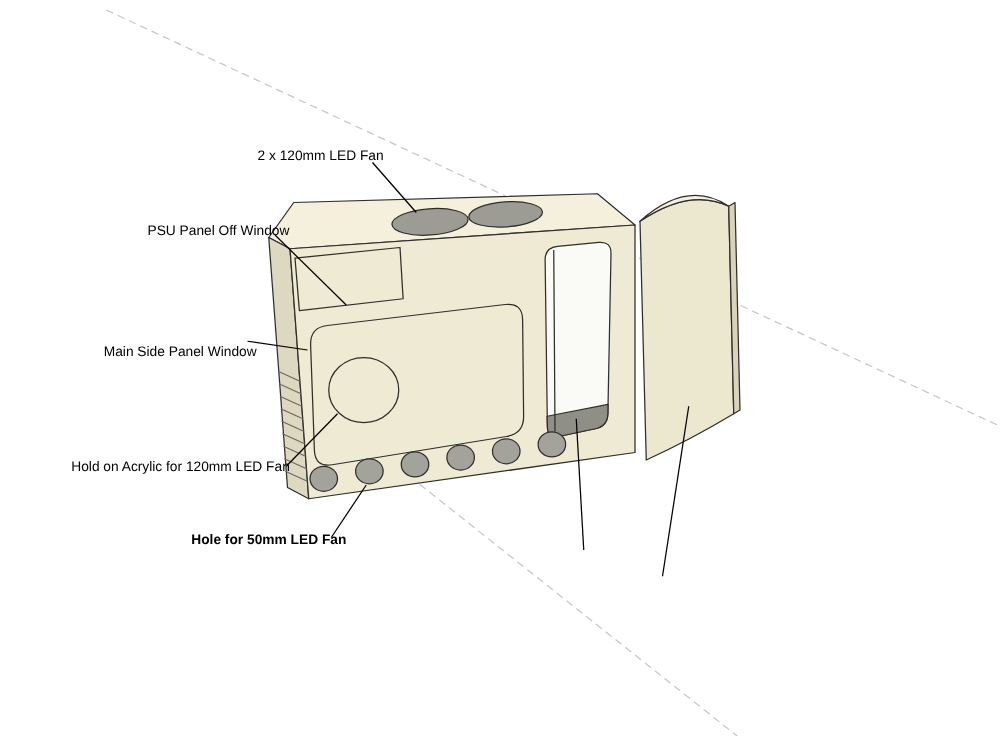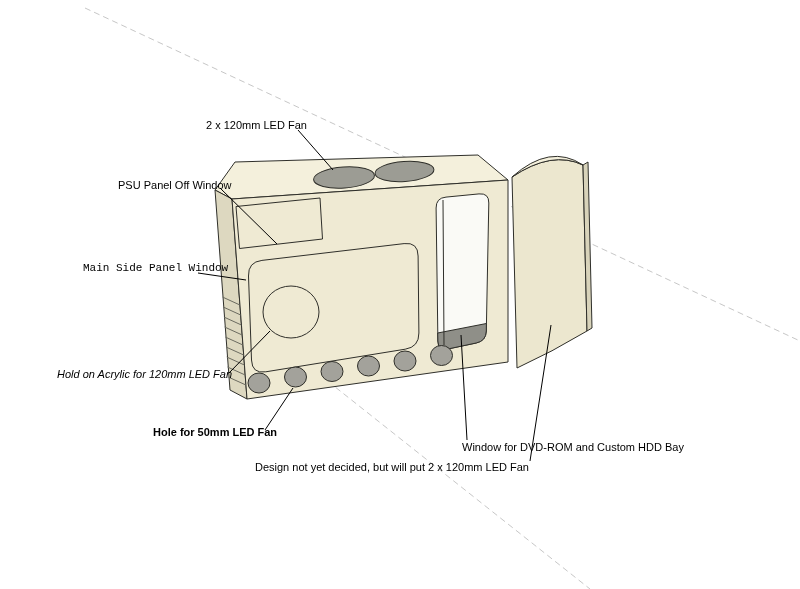--- a/index.html
+++ b/index.html
@@ -89,18 +89,16 @@
       <line x1="198" y1="273" x2="246" y2="280"></line>
       <line x1="229" y1="373" x2="270" y2="331"></line>
       <line x1="265" y1="430" x2="293" y2="388"></line>
       <line x1="467" y1="440" x2="461" y2="335"></line>
       <line x1="530" y1="461" x2="551" y2="325"></line>
     </g>
   </svg>
 
   <div class="label" style="left:206px; top:119px;">2 x 120mm LED Fan</div>
   <div class="label" style="left:118px; top:179px;">PSU Panel Off Window</div>
-  <div class="label" style="left:83px; top:262px;font-family:Liberation Mono, monospace;">Main Side Panel Window</div>
-  <div class="label" style="left:57px; top:368px;font-style:italic;">Hold on Acrylic for 120mm LED Fan</div>
+  <div class="label" style="left:83px; top:276px;">Main Side Panel Window</div>
+  <div class="label" style="left:57px; top:368px;">Hold on Acrylic for 120mm LED Fan</div>
   <div class="label" style="left:153px; top:426px;font-weight:bold;">Hole for 50mm LED Fan</div>
-  <div class="label" style="left:462px; top:441px;">Window for DVD-ROM and Custom HDD Bay</div>
-  <div class="label" style="left:255px; top:461px;">Design not yet decided, but will put 2 x 120mm LED Fan</div>
 </div>
 
 </body></html>

